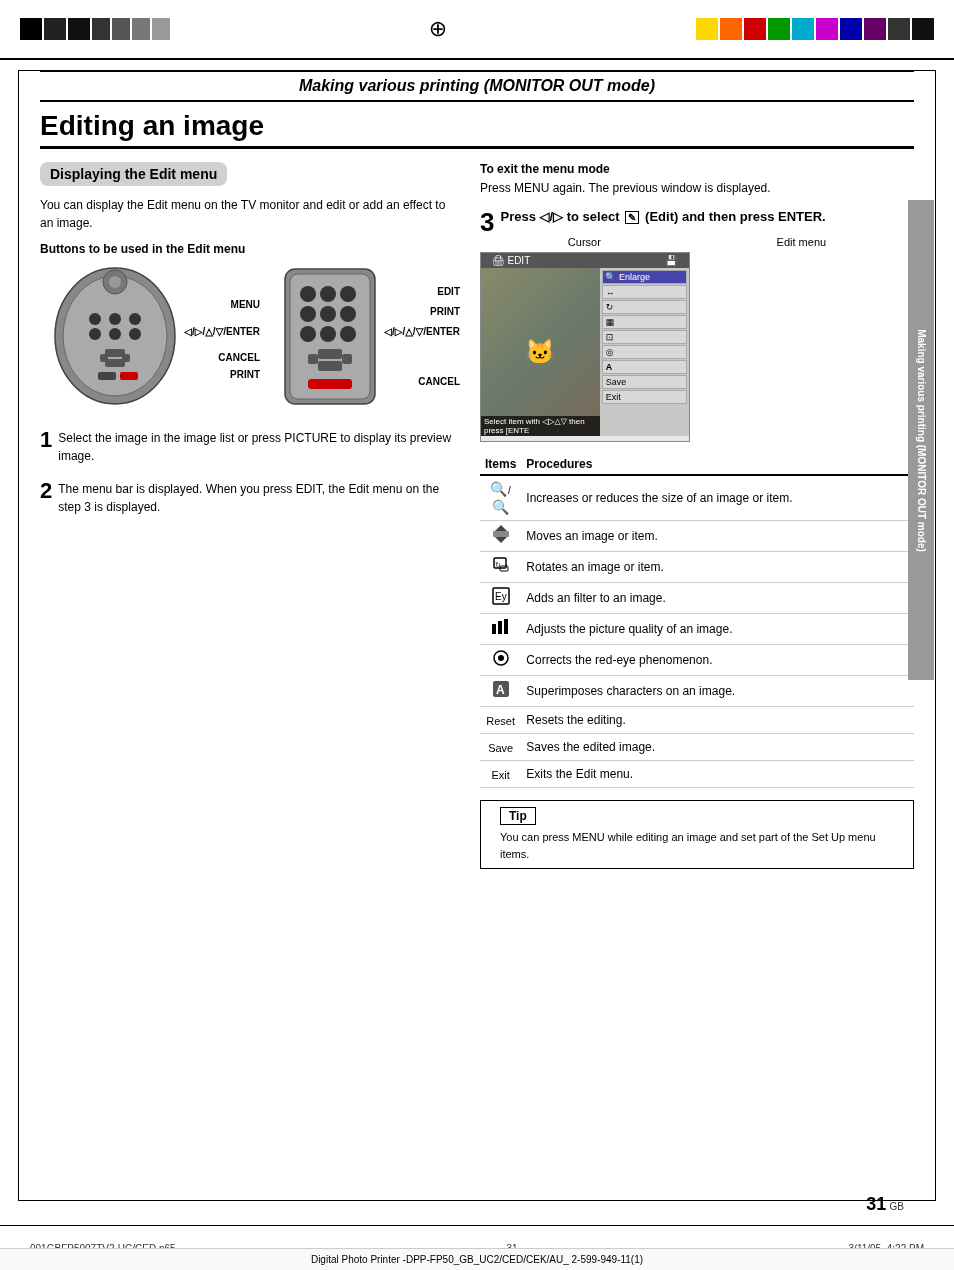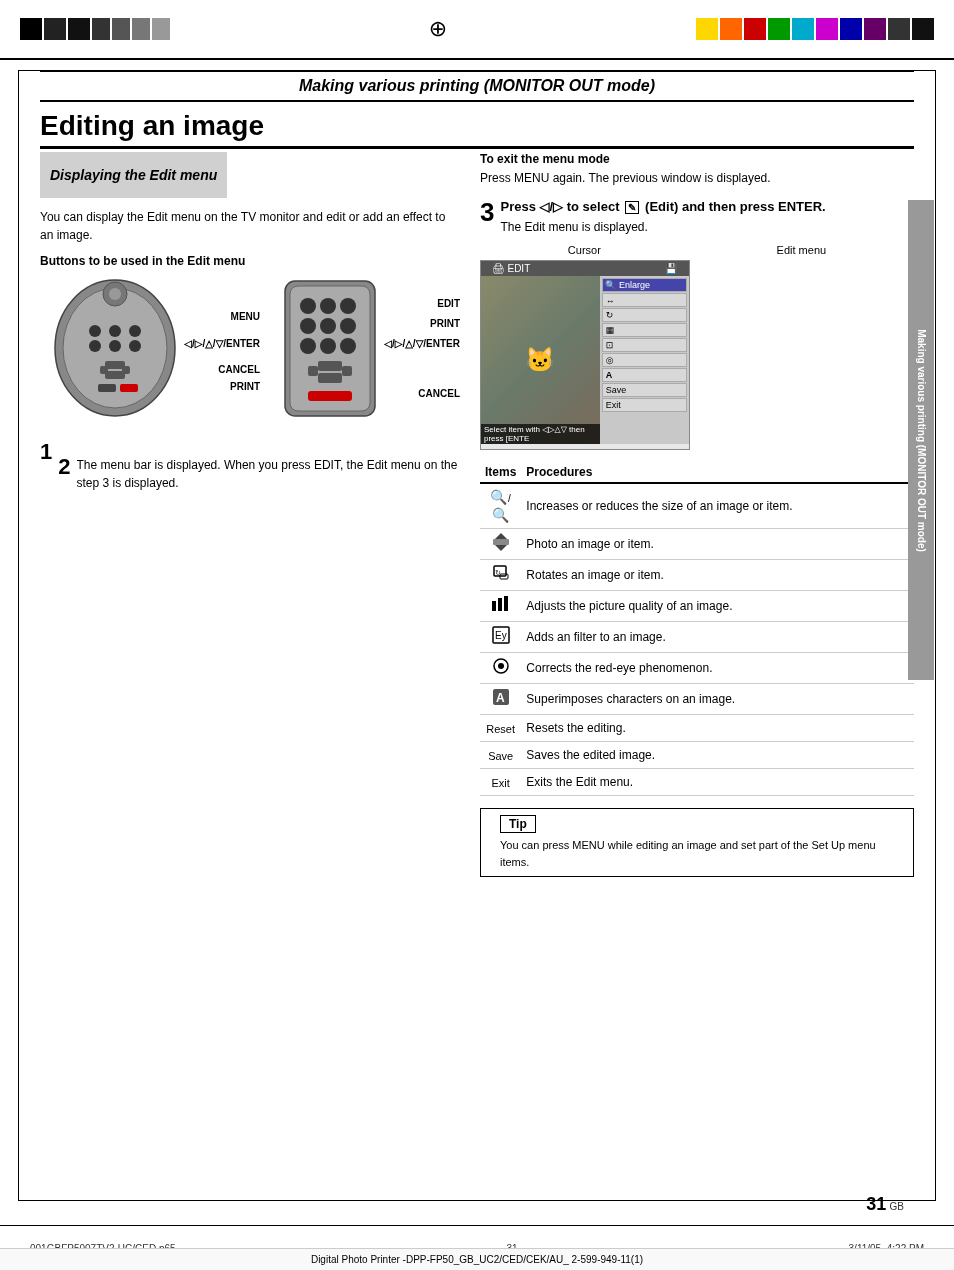--- a/index.html
+++ b/index.html
@@ -96,46 +96,45 @@
       border-top: 2px solid #000;
       border-bottom: 2px solid #000;
       margin-bottom: 8px;
     }
 
     
     .page-title {
       font-size: 28px;
       font-weight: bold;
       border-bottom: 3px solid #000;
-      margin-bottom: 3px;
+      margin-bottom: 13px;
       padding-bottom: 4px;
     }
 
     
     .two-col {
       display: flex;
       gap: 20px;
     }
     .col-left {
       flex: 0 0 420px;
     }
     .col-right {
       flex: 1;
     }
 
     
     .subsection-box {
       background: #d0d0d0;
-      border-radius: 0;
-      padding: 15px 10px;
+      border-radius: 8px;
+      padding: 4px 10px;
       font-weight: bold;
       font-size: 14px;
       margin-bottom: 10px;
       display: inline-block;
-      font-style: italic;
     }
 
     
     .body-text {
       font-size: 12px;
       line-height: 1.5;
       margin-bottom: 10px;
     }
 
     
@@ -499,20 +498,21 @@
             <div style="position:absolute;top:112px;right:0px;font-size:10px;font-weight:bold;white-space:nowrap;">CANCEL</div>
           </div>
 
         </div>
       </div>
 
       
       <div class="step">
         <span class="step-number">1</span>
         <div class="step-content">
+          <div class="step-body">Select the image in the image list or press  PICTURE to display its preview image.</div>
         </div>
       </div>
 
       
       <div class="step">
         <span class="step-number">2</span>
         <div class="step-content">
           <div class="step-body">The menu bar is displayed.  When you press EDIT, the Edit menu on the step 3 is displayed.</div>
 
 
@@ -527,21 +527,20 @@
       <p style="font-size:12px;margin-bottom:12px;line-height:1.5;">Press MENU again.  The previous window is displayed.</p>
 
       <div class="step" style="margin-bottom:8px;">
         <span class="step-number" style="font-size:26px;">3</span>
         <div class="step-content">
           <div class="step-title">
             <span>Press ◁/▷ to select</span>
             <span style="display:inline-block;border:1px solid #000;font-size:10px;padding:0 2px;margin:0 2px;">✎</span>
             <span>(Edit) and then press ENTER.</span>
           </div>
-          <div class="step-body">The Edit menu is displayed.</div>
         </div>
       </div>
 
       <div class="cursor-edit-labels">
         <span>Cursor</span>
         <span>Edit menu</span>
       </div>
 
       <div style="margin-bottom:12px;">
         <div class="edit-menu-sim">
@@ -599,47 +598,47 @@
         <tr>
               <td class="icon-cell"><span style="font-size:14px;">🔍</span><span style="font-size:10px;">/</span><span style="font-size:14px;">🔍</span></td>
               <td>Increases or reduces the size of an image or item.</td>
             </tr>
             <tr>
               <td class="icon-cell"><svg width="18" height="18">
                   <rect x="1" y="6" width="16" height="6" fill="#888" rx="1"></rect>
                   <polygon points="9,0 15,6 3,6" fill="#444"></polygon>
                   <polygon points="9,18 15,12 3,12" fill="#444"></polygon>
                 </svg></td>
-              <td>Photo an image or item.</td>
+              <td>Moves an image or item.</td>
             </tr>
             <tr>
               <td class="icon-cell"><svg width="18" height="18">
                   <rect x="2" y="2" width="12" height="10" rx="1" fill="none" stroke="#000" stroke-width="1.5"></rect>
                   <text x="3" y="11" font-size="7">↻</text>
                   <rect x="8" y="10" width="8" height="5" rx="1" fill="none" stroke="#000" stroke-width="1"></rect>
                 </svg></td>
               <td>Rotates an image or item.</td>
             </tr>
             <tr>
+              <td class="icon-cell"><svg width="18" height="18">
+                  <rect x="1" y="1" width="16" height="16" fill="none" stroke="#000" stroke-width="1.5" rx="1"></rect>
+                  <text x="3" y="13" font-size="10">Ey</text>
+                </svg></td>
+              <td>Adds an filter to an image.</td>
+            </tr>
+            <tr>
               <td class="icon-cell"><svg width="20" height="18">
                   <rect x="1" y="6" width="4" height="10" fill="#000"></rect>
                   <rect x="7" y="3" width="4" height="13" fill="#000"></rect>
                   <rect x="13" y="1" width="4" height="15" fill="#000"></rect>
                 </svg></td>
               <td>Adjusts the picture quality of an image.</td>
             </tr>
             <tr>
               <td class="icon-cell"><svg width="18" height="18">
-                  <rect x="1" y="1" width="16" height="16" fill="none" stroke="#000" stroke-width="1.5" rx="1"></rect>
-                  <text x="3" y="13" font-size="10">Ey</text>
-                </svg></td>
-              <td>Adds an filter to an image.</td>
-            </tr>
-            <tr>
-              <td class="icon-cell"><svg width="18" height="18">
                   <circle cx="9" cy="9" r="7" fill="none" stroke="#000" stroke-width="1.5"></circle>
                   <circle cx="9" cy="9" r="3" fill="#000"></circle>
                 </svg></td>
               <td>Corrects the red-eye phenomenon.</td>
             </tr>
             <tr>
               <td class="icon-cell"><svg width="18" height="18">
                   <rect x="1" y="1" width="16" height="16" rx="2" fill="#555"></rect>
                   <text x="4" y="14" font-size="12" fill="white" font-weight="bold">A</text>
                 </svg></td>

